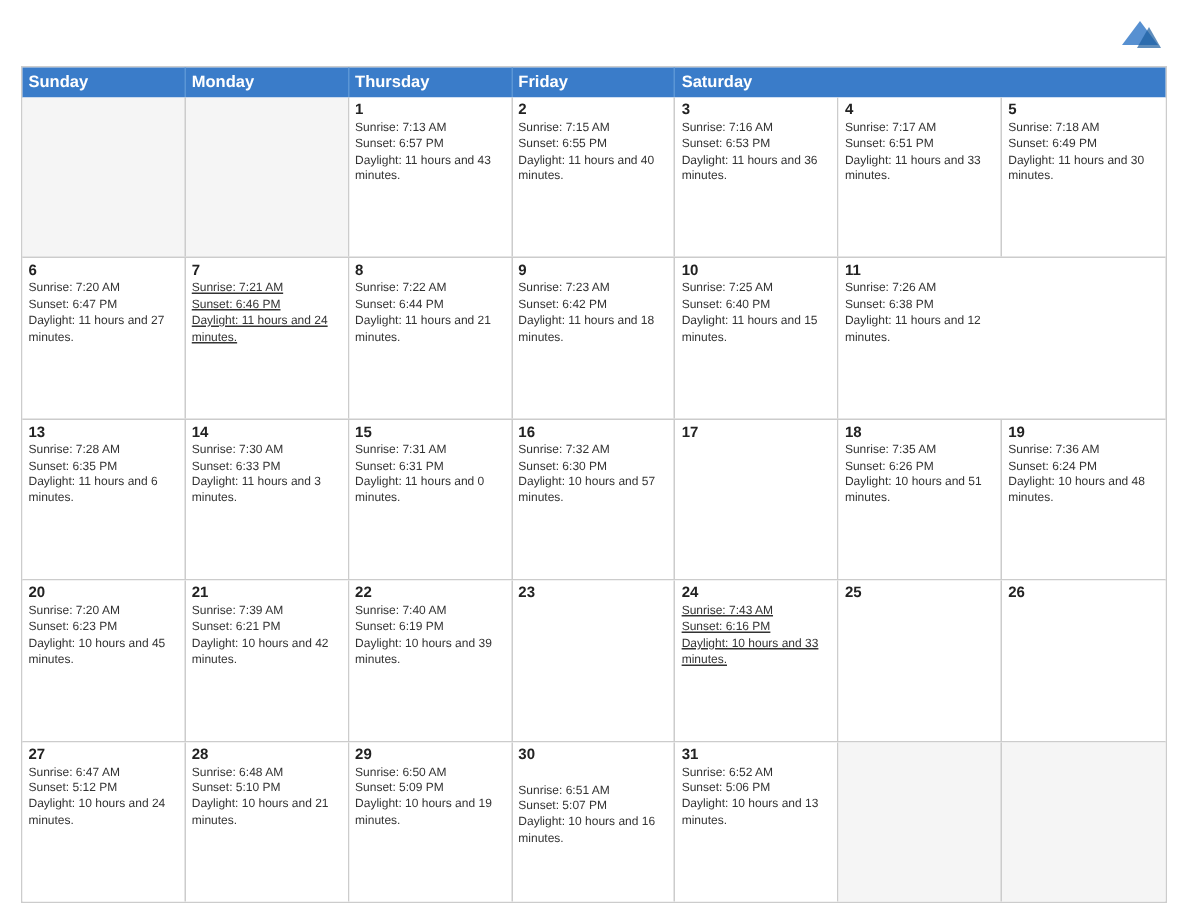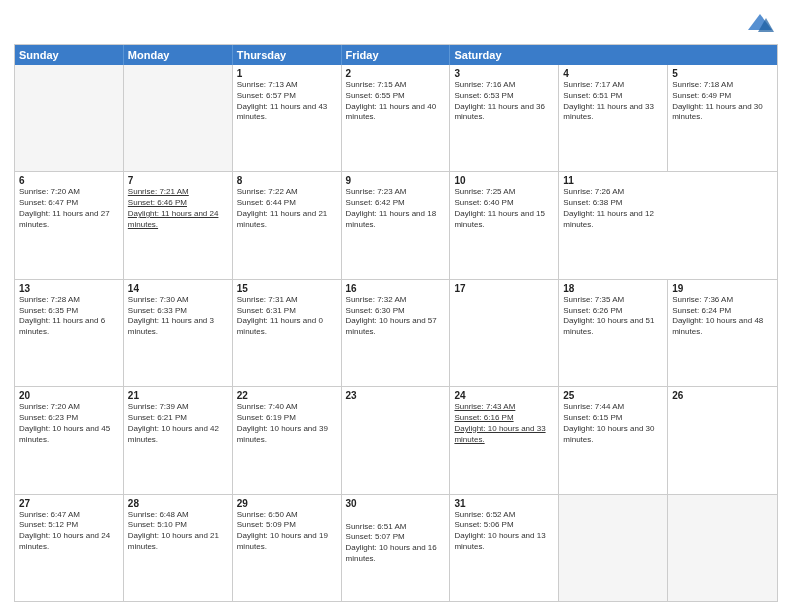--- a/index.html
+++ b/index.html
@@ -284,23 +284,20 @@
             <div class="day-num">23</div>
           </div>
           <div class="cal-cell">
             <div class="day-num">24</div>
             <div class="day-info" style="white-space: pre-line; text-decoration: underline;">Sunrise: 7:43 AM
 Sunset: 6:16 PM
 Daylight: 10 hours and 33 minutes.</div>
           </div>
           <div class="cal-cell">
             <div class="day-num">25</div>
-            <div class="day-info" style="white-space: pre-line;">Sunrise: 7:44 AM
-Sunset: 6:15 PM
-Daylight: 10 hours and 30 minutes.</div>
           </div>
           <div class="cal-cell">
             <div class="day-num">26</div>
           </div>
         </div>
         <div class="cal-row">
           <div class="cal-cell">
             <div class="day-num">27</div>
             <div class="day-info" style="white-space: pre-line;">Sunrise: 6:47 AM
 Sunset: 5:12 PM

